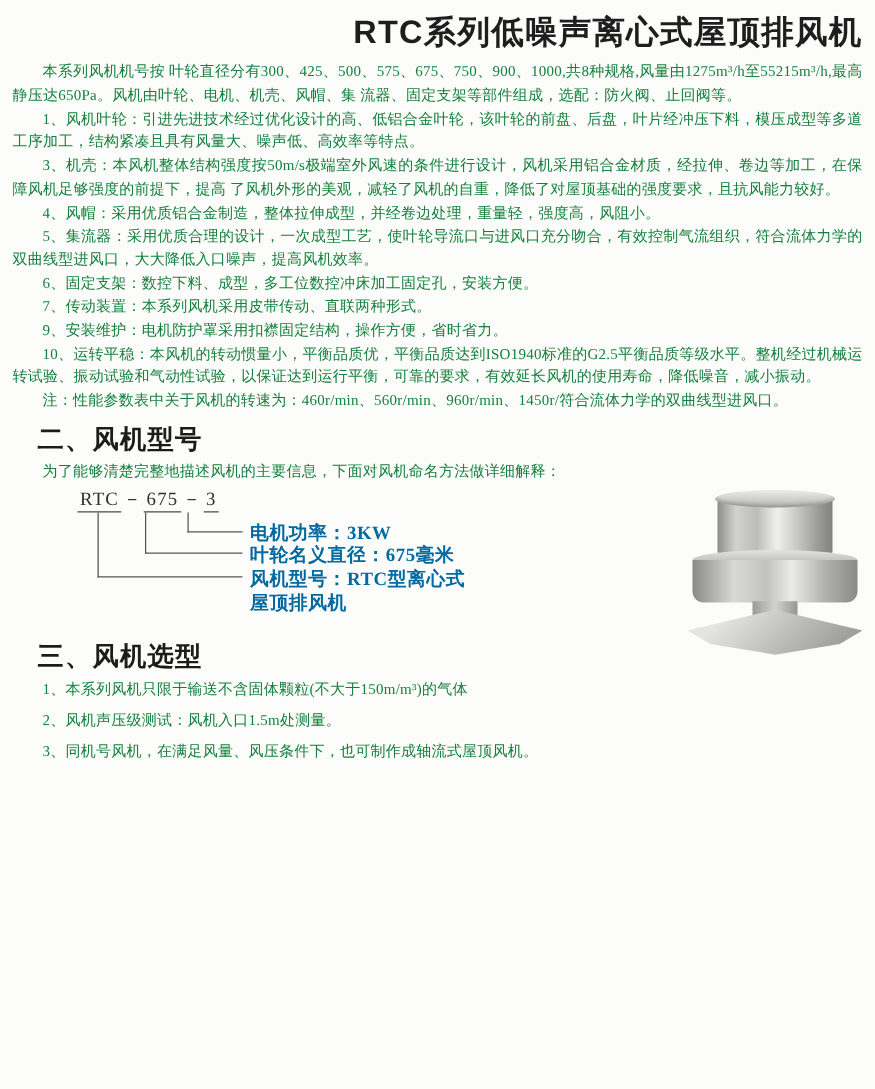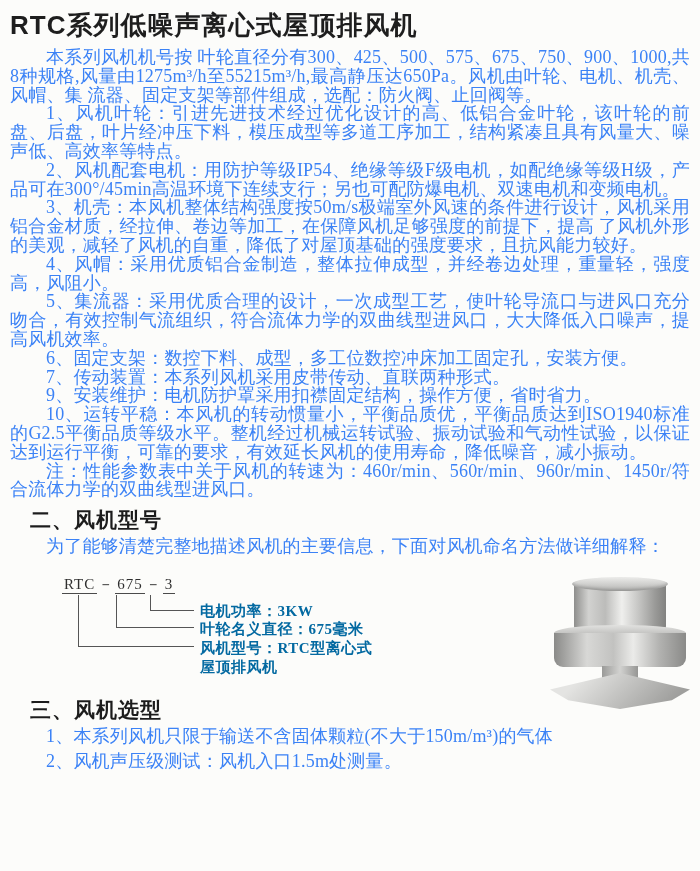--- a/index.html
+++ b/index.html
@@ -5,37 +5,37 @@
   * { margin:0; padding:0; box-sizing:border-box; }
   html,body { width:700px; background:#e9e9e6; }
   .page {
     position:relative; width:700px; height:871px;
     background:#fcfcfa; color:#333;
     font-family:"Liberation Serif", serif;
     overflow:hidden;
     padding:6px 10px 0 10px;
   }
   .doc-title {
-    text-align:left;
+    text-align:right;
     font-family:"Liberation Sans", sans-serif;
     font-weight:700; font-size:26px; letter-spacing:1px;
     color:#1e1e1e; margin-top:2px;
   }
   p.body-text {
-    font-size:18px; line-height:18.8px; text-align:justify;
-    text-indent:2em; color:#3b82f6; letter-spacing:0.2px;
+    font-size:12px; line-height:18.8px; text-align:justify;
+    text-indent:2em; color:#15803d; letter-spacing:0.2px;
   }
   .intro { margin-top:5px; }
   .sec-heading {
     font-family:"Liberation Sans", sans-serif;
     font-weight:700; font-size:21px; color:#1c1c1c;
     margin:7px 0 3px 20px; letter-spacing:1px;
   }
   
-  .naming-diagram { position:relative; height:114px; margin-top:19px;text-align:right; }
+  .naming-diagram { position:relative; height:114px; margin-top:3px;text-align:right; }
   .model-code {
     position:absolute; left:52px; top:0;
     font-size:15px; color:#2f2f2f; letter-spacing:1px; white-space:nowrap;
   }
   .model-code .seg { border-bottom:1.5px solid #4a4a4a; padding:0 2px 1px 2px; }
   .model-code .dash { padding:0 1px; }
   .conn {
     position:absolute;
     border-left:1.5px solid #555; border-bottom:1.5px solid #555;
   }
@@ -86,21 +86,20 @@
 <body>
 
 <div class="page">
 
   <h1 class="doc-title">RTC系列低噪声离心式屋顶排风机</h1>
 
   <p class="body-text intro">本系列风机机号按 叶轮直径分有300、425、500、575、675、750、900、1000,共8种规格,风量由1275m³/h至55215m³/h,最高静压达650Pa。风机由叶轮、电机、机壳、风帽、集 流器、固定支架等部件组成，选配：防火阀、止回阀等。</p>
 
 
   <p class="body-text">1、风机叶轮：引进先进技术经过优化设计的高、低铝合金叶轮，该叶轮的前盘、后盘，叶片经冲压下料，模压成型等多道工序加工，结构紧凑且具有风量大、噪声低、高效率等特点。</p>
-  <p class="body-text">2、风机配套电机：用防护等级IP54、绝缘等级F级电机，如配绝缘等级H级，产品可在300°/45min高温环境下连续支行；另也可配防爆电机、双速电机和变频电机。</p>
   <p class="body-text">3、机壳：本风机整体结构强度按50m/s极端室外风速的条件进行设计，风机采用铝合金材质，经拉伸、卷边等加工，在保障风机足够强度的前提下，提高 了风机外形的美观，减轻了风机的自重，降低了对屋顶基础的强度要求，且抗风能力较好。</p>
   <p class="body-text">4、风帽：采用优质铝合金制造，整体拉伸成型，并经卷边处理，重量轻，强度高，风阻小。</p>
   <p class="body-text">5、集流器：采用优质合理的设计，一次成型工艺，使叶轮导流口与进风口充分吻合，有效控制气流组织，符合流体力学的双曲线型进风口，大大降低入口噪声，提高风机效率。</p>
   <p class="body-text">6、固定支架：数控下料、成型，多工位数控冲床加工固定孔，安装方便。</p>
   <p class="body-text">7、传动装置：本系列风机采用皮带传动、直联两种形式。</p>
   <p class="body-text">9、安装维护：电机防护罩采用扣襟固定结构，操作方便，省时省力。</p>
   <p class="body-text">10、运转平稳：本风机的转动惯量小，平衡品质优，平衡品质达到ISO1940标准的G2.5平衡品质等级水平。整机经过机械运转试验、振动试验和气动性试验，以保证达到运行平衡，可靠的要求，有效延长风机的使用寿命，降低噪音，减小振动。</p>
   <p class="body-text">注：性能参数表中关于风机的转速为：460r/min、560r/min、960r/min、1450r/符合流体力学的双曲线型进风口。</p>
 
   <h2 class="sec-heading">二、风机型号</h2>
@@ -128,14 +127,15 @@
       <div class="drum"></div>
       <div class="pedestal"></div>
       <div class="base"></div>
     </div>
   </div>
 
   <h2 class="sec-heading">三、风机选型</h2>
 
   <p class="body-text sel-item">1、本系列风机只限于输送不含固体颗粒(不大于150m/m³)的气体</p>
   <p class="body-text sel-item">2、风机声压级测试：风机入口1.5m处测量。</p>
+  <p class="body-text sel-item">3、同机号风机，在满足风量、风压条件下，也可制作成轴流式屋顶风机。</p>
 
 </div>
 
 </body></html>

